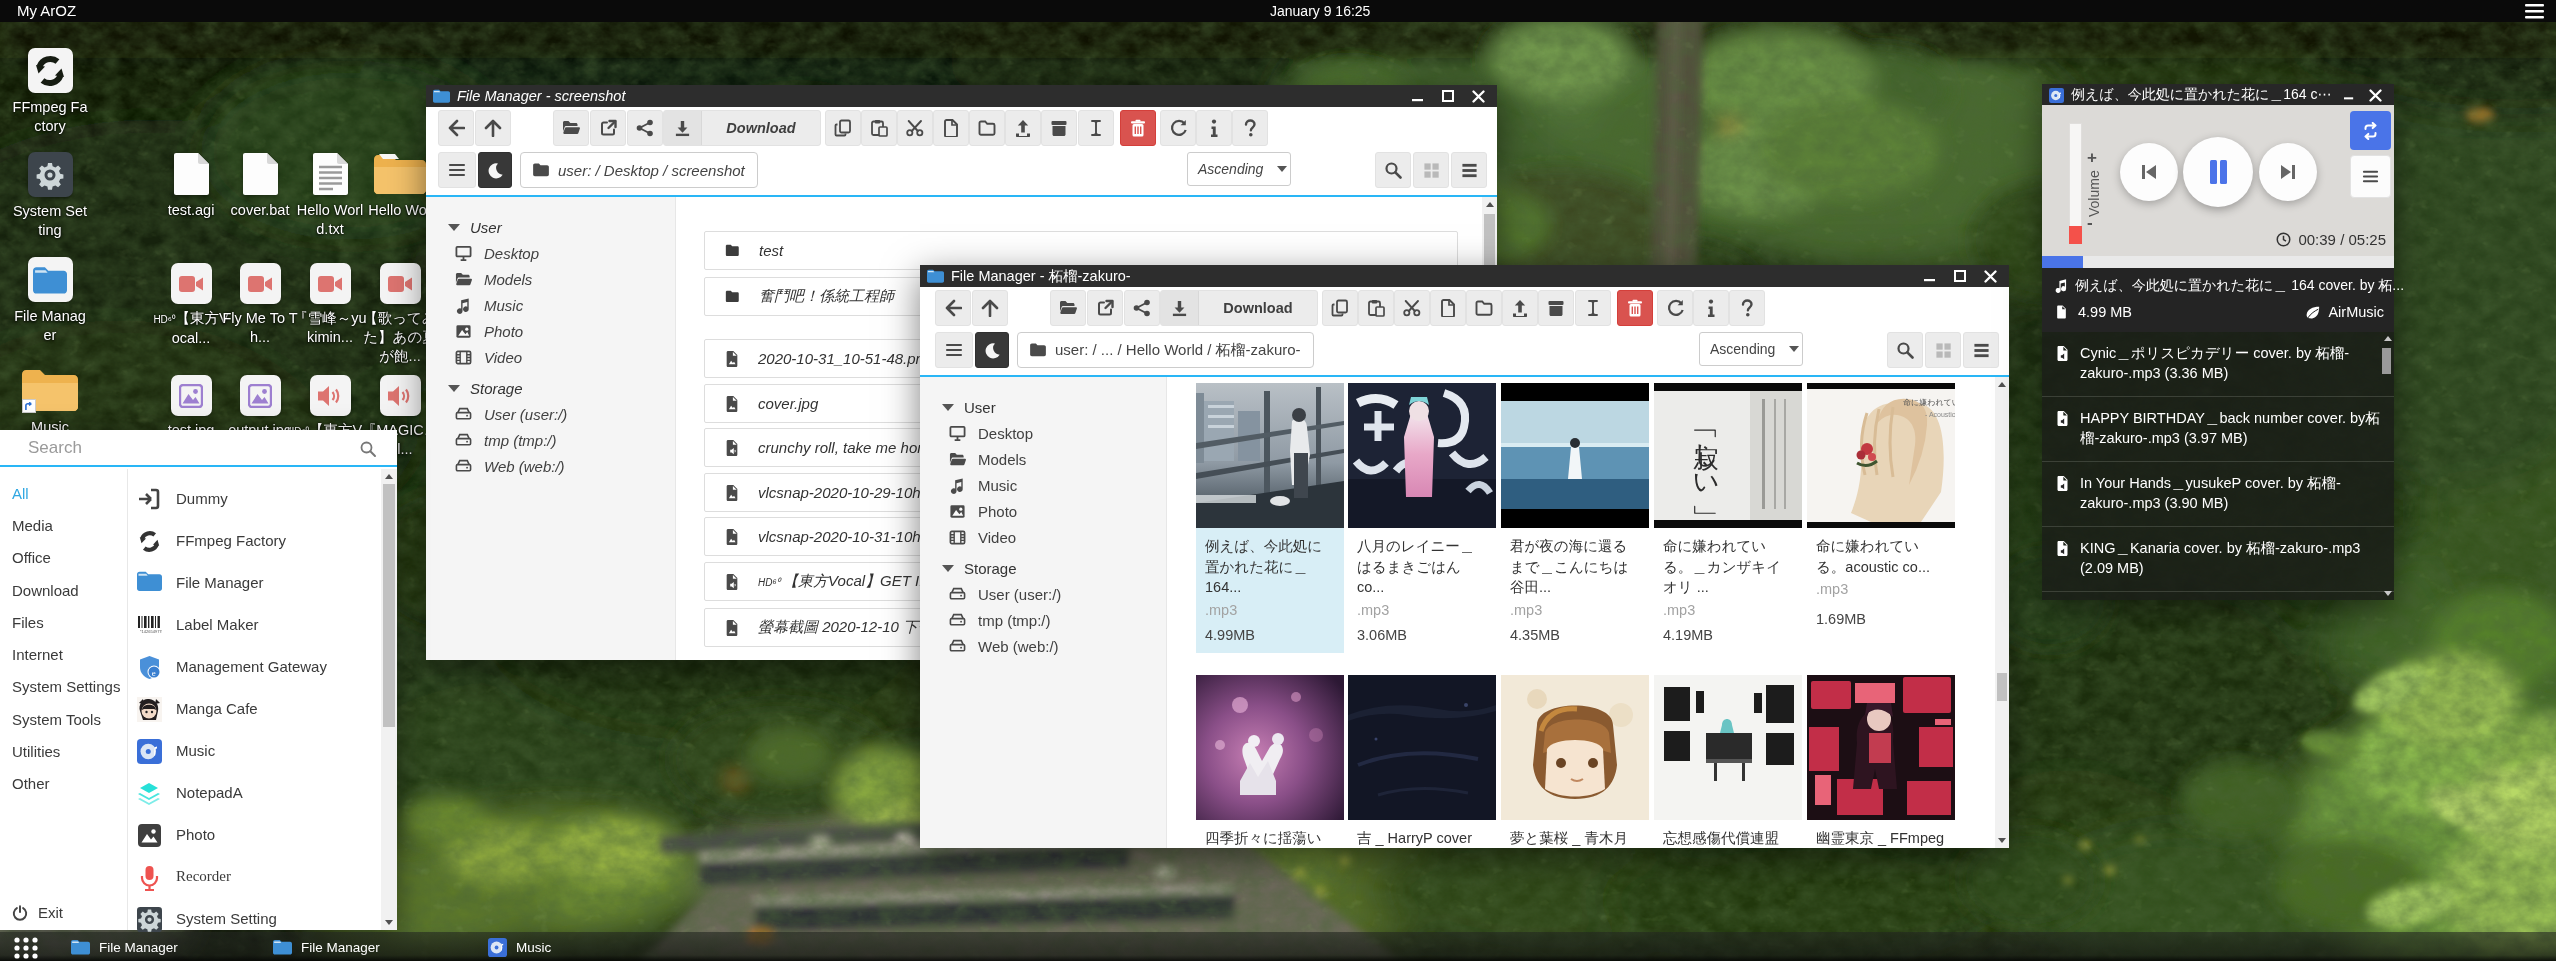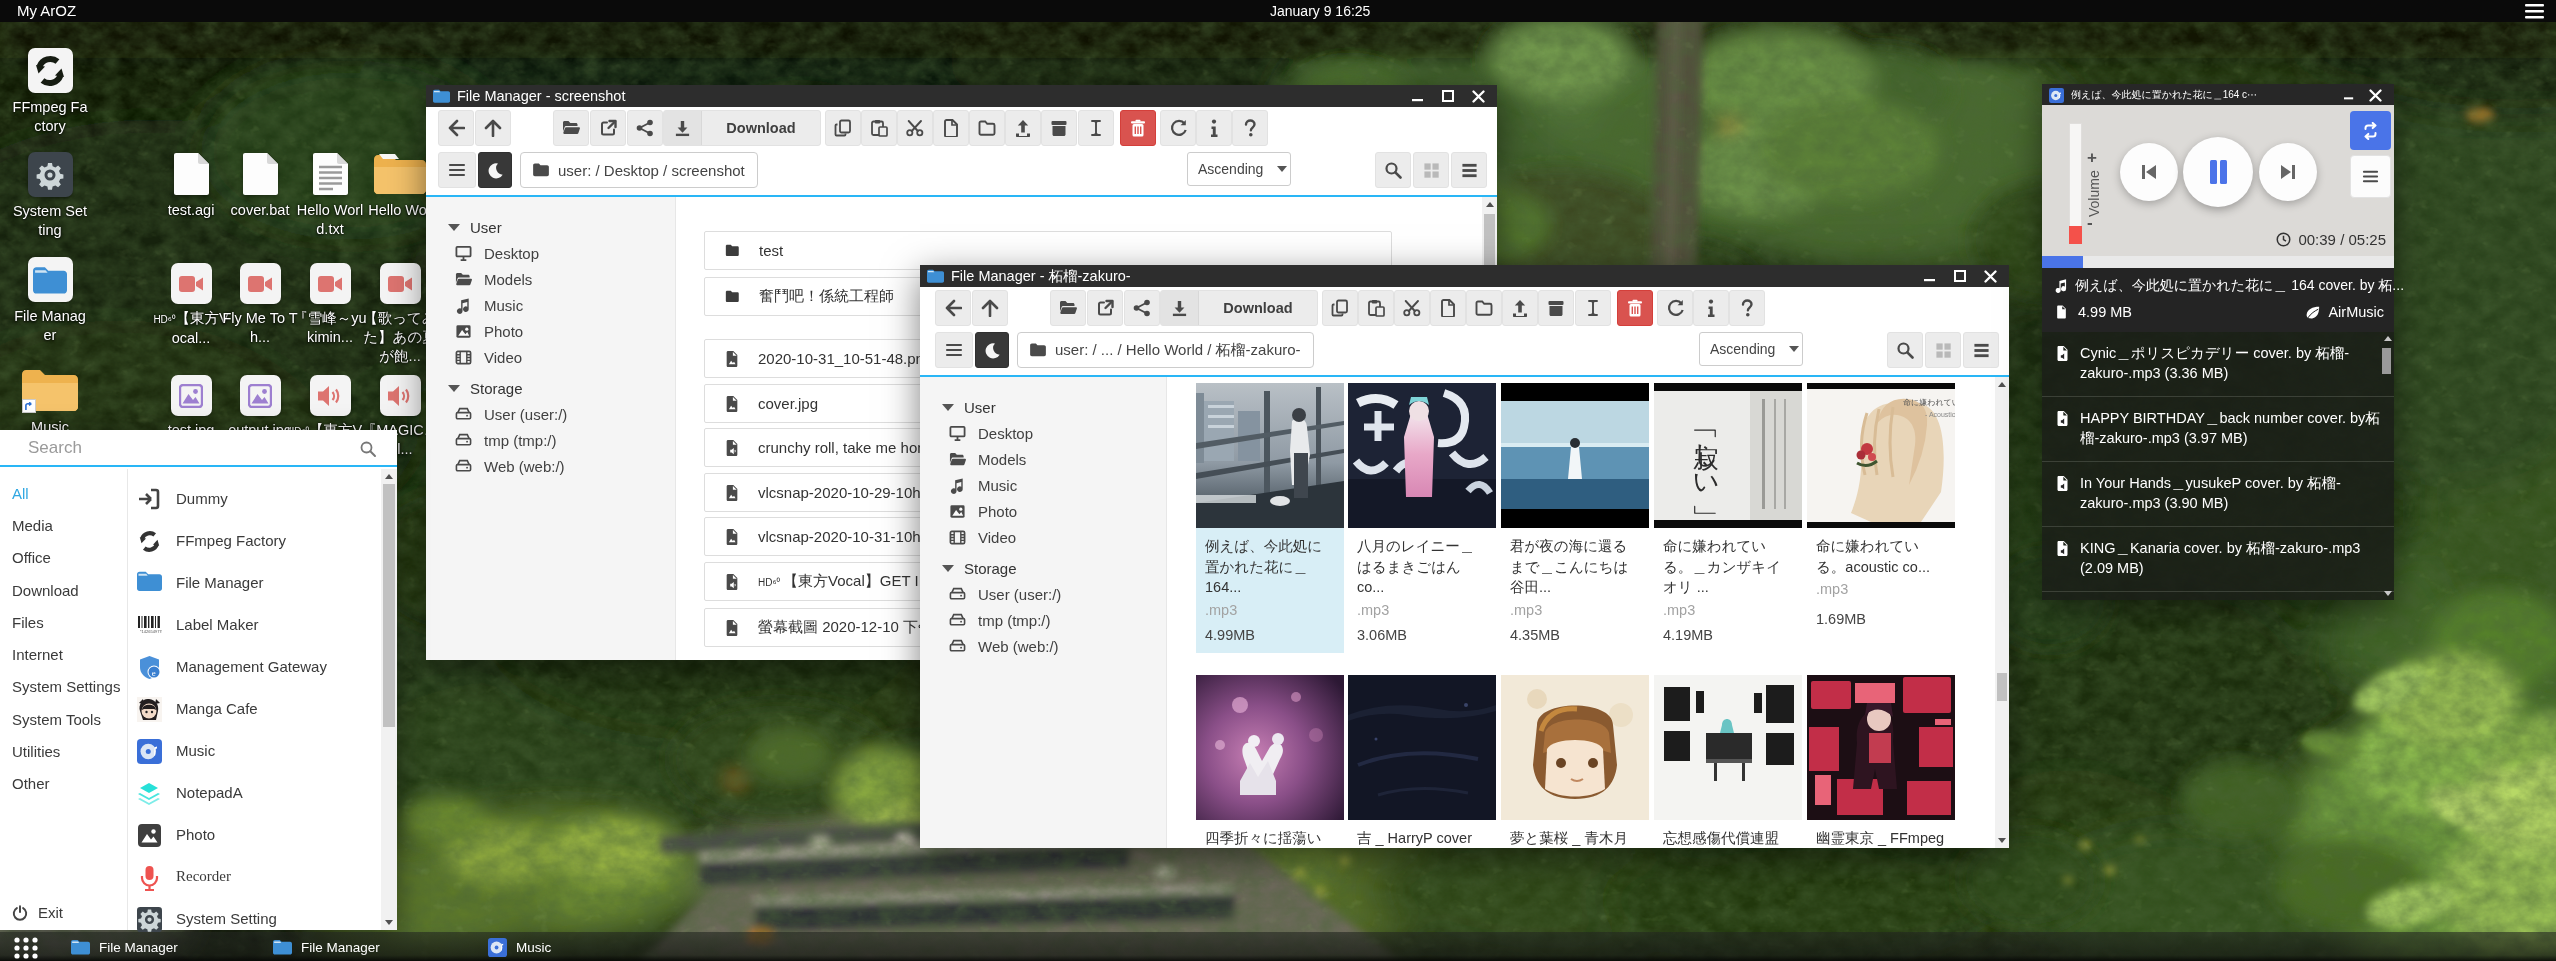--- a/index.html
+++ b/index.html
@@ -358,21 +358,21 @@
  <div class="c">January 9 16:25</div>
  <div class="r"><svg width="19" height="15" viewBox="0 0 19 15">
           <g fill="#fff">
             <rect y="0" width="19" height="2.6" rx="1"></rect>
             <rect y="6" width="19" height="2.6" rx="1"></rect>
             <rect y="12" width="19" height="2.6" rx="1"></rect>
           </g>
         </svg></div>
 </div>
 
-<div class="win" id="w1" style="left:426px;top:85px;width:1071px;height:575px;z-index:10;">
+<div class="win" id="w1" style="left:426px;top:85px;width:1071px;height:575px;z-index:10;font-style:italic;">
  <div class="tbar">
   <svg width="17" height="14" viewBox="0 0 20 16">
           <use href="#i-fblue"></use>
         </svg>
         <span class="ttl">File Manager - screenshot</span>
         <span class="sp"></span>
   <div class="wbtn">
           <svg width="12" height="12" viewBox="0 0 12 12">
             <rect x="0" y="9" width="11" height="2.2" fill="#fff"></rect>
           </svg>
@@ -538,21 +538,21 @@
             <use href="#i-drive"></use>
           </svg>User (user:/)</div>
   <div class="sitem"><svg width="17" height="17" viewBox="0 0 18 18">
             <use href="#i-drive"></use>
           </svg>tmp (tmp:/)</div>
   <div class="sitem"><svg width="17" height="17" viewBox="0 0 18 18">
             <use href="#i-drive"></use>
           </svg>Web (web:/)</div>
  </div>
  <div style="position:absolute;left:251px;top:112px;right:0;bottom:0;background:#fff;"></div>
- <div class="fcard" style="left:278px;top:146px;width:688px;"><svg width="17" height="15" viewBox="0 0 18 18">
+ <div class="fcard" style="left:278px;top:146px;width:754px;"><svg width="17" height="15" viewBox="0 0 18 18">
           <use href="#i-fsolid"></use>
         </svg>test</div>
  <div class="fcard" style="left:278px;top:192px;width:754px;"><svg width="17" height="15" viewBox="0 0 18 18">
           <use href="#i-fsolid"></use>
         </svg>奮鬥吧！係統工程師</div>
  <div class="fcard" style="left:278px;top:254px;width:754px;"><svg width="16" height="18" viewBox="0 0 18 19">
           <use href="#i-imgf"></use>
         </svg>2020-10-31_10-51-48.png</div>
  <div class="fcard" style="left:278px;top:299px;width:754px;"><svg width="16" height="18" viewBox="0 0 18 19">
           <use href="#i-imgf"></use>
@@ -962,21 +962,21 @@
 </div>
 
 <div class="win" id="mp" style="left:2042px;top:84px;width:352px;height:516px;z-index:25;background:none;">
  <div class="tbar" style="background:#272727;">
   <svg width="15" height="15" viewBox="0 0 20 20">
           <rect width="20" height="20" rx="3" fill="#3a6fd8"></rect>
           <circle cx="9" cy="10" r="6.2" fill="#dce6f5"></circle>
           <circle cx="9" cy="10" r="2" fill="#3a6fd8"></circle>
           <path d="M13.5 13.5 L14 6.5 L16 6 L16 7.5 L14.6 8 L14.6 13 z" fill="#fff"></path>
         </svg>
-  <span class="ttl" style="font-size:10px;">例えば、今此処に置かれた花に＿164 c<span style="letter-spacing:-2px;">⋯</span></span>
+  <span class="ttl" style="font-size:14px;">例えば、今此処に置かれた花に＿164 c<span style="letter-spacing:-2px;">⋯</span></span>
         <span class="sp"></span>
   <div class="wbtn" style="width:26px;">
           <svg width="11" height="11" viewBox="0 0 12 12">
             <rect x="0" y="8" width="10" height="2.2" fill="#fff"></rect>
           </svg>
         </div>
   <div class="wbtn" style="width:26px;margin-right:6px;">
           <svg width="13" height="13" viewBox="0 0 13 13">
             <path d="M1.5 1.5 L11.5 11.5 M11.5 1.5 L1.5 11.5" stroke="#fff" stroke-width="2.3" stroke-linecap="round"></path>
           </svg>

